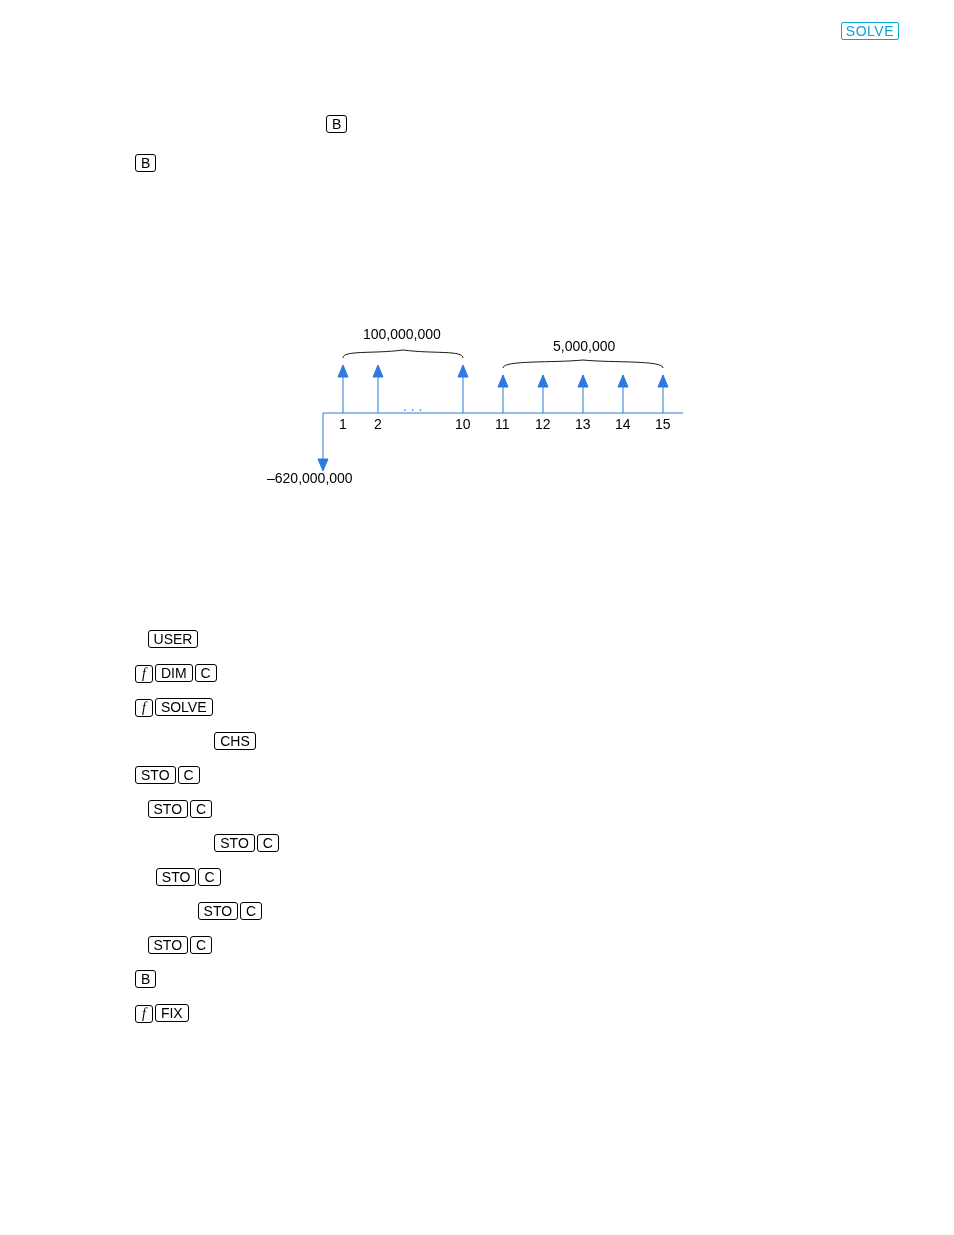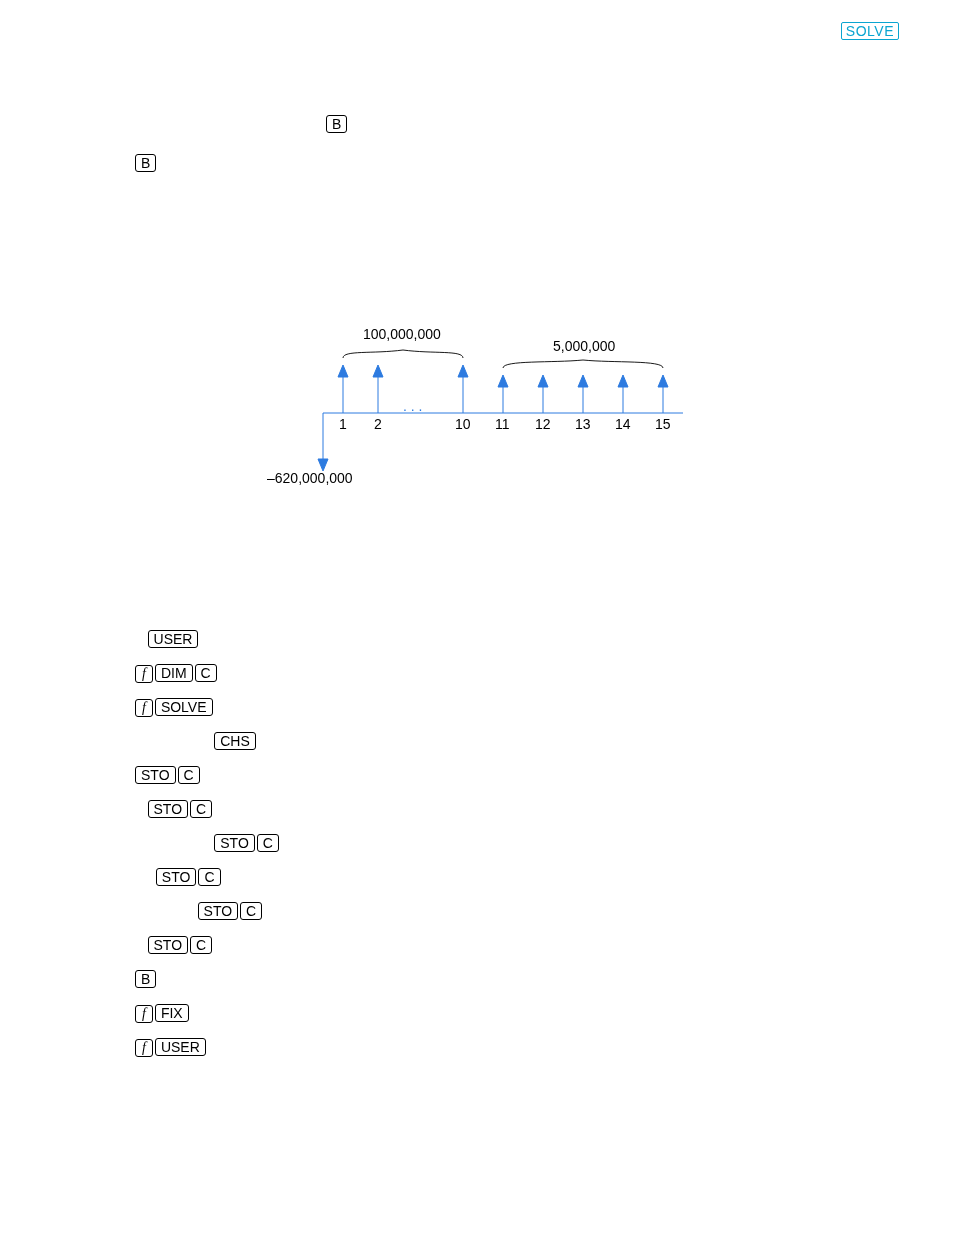--- a/index.html
+++ b/index.html
@@ -189,21 +189,20 @@
         <div class="c1"><span class="key">B</span></div>
         <div class="c2"><span class="mono">10.06</span></div>
         <div class="c3">IRR.</div>
       </div>
       <div class="keyrow cols">
         <div class="c1"><span class="key fk">f</span><span class="key">FIX</span><span> 4</span></div>
         <div class="c2"><span class="mono">10.0649</span></div>
         <div class="c3"></div>
       </div>
       <div class="keyrow cols">
-        <div class="c1"><span class="key fk">f</span><span class="key">USER</span></div>
         <div class="c2"><span class="mono">10.0649</span></div>
         <div class="c3">Deactivates User mode.</div>
       </div>
     </div>
 
   <p class="para indent mt">The IRR is 10.0649%.</p>
   <p class="para indent">NPV and IRR are only two of many functions that could be added to this program to make it more useful in general cash-flow analysis. Among these additional functions might be: the total of all the cash flows, the present value of the flows ignoring sign, the yearly cash results, the maximum cash dip, and an accumulated cash-position table.</p>
 
 </div>
 

